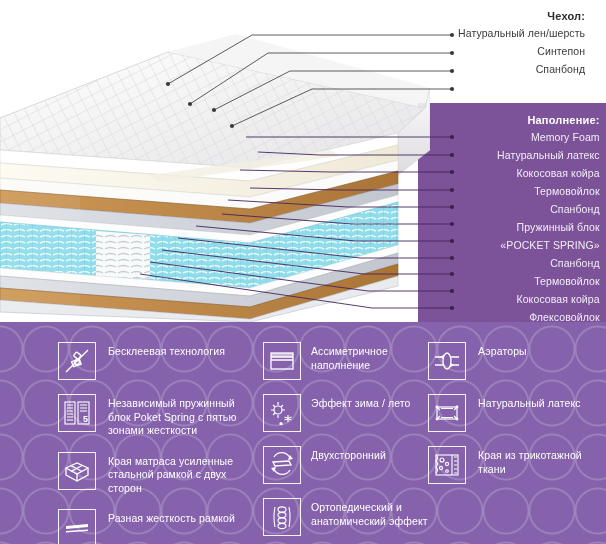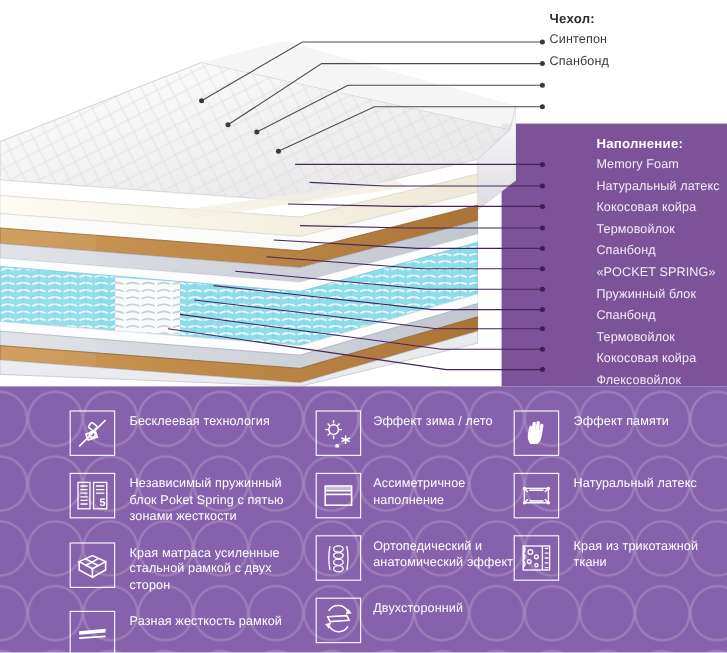--- a/index.html
+++ b/index.html
@@ -36,21 +36,21 @@
     background-size:46px 54px;
     background-position:23px 27px, 23px 27px;
   }
 
   
   .mattress-wrap{position:absolute;left:0;top:0;width:430px;height:322px;}
   .mattress-wrap svg{display:block;}
 
   
   .callouts{position:absolute;left:0;top:0;width:606px;height:322px;}
-  .lbl-group{position:absolute;}
+  .lbl-group{position:absolute;text-align:right;}
   .lbl-head{
     font-size:11px;font-weight:bold;letter-spacing:.2px;
     line-height:16px;
   }
   .lbl-head.dark{color:#2b2b2b;}
   .lbl-head.light{color:#ffffff;}
   .lbl{
     font-size:10.5px;line-height:18px;letter-spacing:.1px;
     white-space:nowrap;
   }
@@ -204,33 +204,34 @@
       <circle cx="452" cy="241" r="2.1"></circle>
         <circle cx="452" cy="258" r="2.1"></circle>
       <circle cx="452" cy="274" r="2.1"></circle>
         <circle cx="452" cy="291" r="2.1"></circle>
       <circle cx="452" cy="308" r="2.1"></circle>
     </g>
   </svg>
 
   <div class="lbl-group" style="left:458px;top:8px;">
     <div class="lbl-head dark">Чехол:</div>
+    <div class="lbl dark">Натуральный лен/шерсть</div>
     <div class="lbl dark">Синтепон</div>
     <div class="lbl dark">Спанбонд</div>
   </div>
 
   <div class="lbl-group" style="left:458px;top:112px;margin-left:39px;">
     <div class="lbl-head light">Наполнение:</div>
     <div class="lbl light">Memory Foam</div>
     <div class="lbl light">Натуральный латекс</div>
     <div class="lbl light">Кокосовая койра</div>
     <div class="lbl light">Термовойлок</div>
     <div class="lbl light">Спанбонд</div>
+    <div class="lbl light">Пружинный блок</div>
     <div class="lbl light">«POCKET SPRING»</div>
-    <div class="lbl light">Пружинный блок</div>
     <div class="lbl light">Спанбонд</div>
     <div class="lbl light">Термовойлок</div>
     <div class="lbl light">Кокосовая койра</div>
     <div class="lbl light">Флексовойлок</div>
   </div>
 
   <div class="purple-bottom">
     <div class="damask"></div>
     <div class="damask2"></div>
   </div>
@@ -294,92 +295,92 @@
         <div class="ftext">Разная жесткость рамкой</div>
       </div>
 
     </div>
 
     <div class="fcol c2">
 
       <div class="fitem c2">
         <div class="fbox">
           <svg width="30" height="30" viewBox="0 0 30 30">
+            <g stroke="#fff" stroke-width="1.3" fill="none">
+              <rect x="4" y="7" width="22" height="16"></rect>
+              <path d="M4 11 h22 M4 14 h22"></path>
+            </g>
+            <rect x="4" y="7" width="22" height="4" fill="#fff" opacity=".55"></rect>
+          </svg>
+        </div>
+        <div class="ftext">Ассиметричное наполнение</div>
+      </div>
+
+      <div class="fitem c2">
+        <div class="fbox">
+          <svg width="30" height="30" viewBox="0 0 30 30">
             <g stroke="#fff" stroke-width="1.2" fill="none">
               <circle cx="11" cy="12" r="4"></circle>
               <path d="M11 4v3 M11 17v3 M4 12h3 M15 12h3 M6 7l2 2 M16 7l-2 2 M6 17l2-2"></path>
               <path d="M21 17v7 M17.5 19l7 3 M24.5 19l-7 3"></path>
               <path d="M14 24v3 M12.5 25l3 1.5 M15.5 25l-3 1.5"></path>
             </g>
           </svg>
         </div>
         <div class="ftext">Эффект зима / лето</div>
       </div>
 
       <div class="fitem c2">
         <div class="fbox">
           <svg width="30" height="30" viewBox="0 0 30 30">
             <g stroke="#fff" stroke-width="1.3" fill="none">
-              <rect x="4" y="7" width="22" height="16"></rect>
-              <path d="M4 11 h22 M4 14 h22"></path>
-            </g>
-            <rect x="4" y="7" width="22" height="4" fill="#fff" opacity=".55"></rect>
-          </svg>
-        </div>
-        <div class="ftext">Ассиметричное наполнение</div>
+              <path d="M6 12 L22 11 L24 15 L8 16 Z"></path>
+              <path d="M7 7 A9 9 0 0 1 23 8"></path>
+              <path d="M23 20 A9 9 0 0 1 7 19"></path>
+            </g>
+            <polygon points="23,5 26,9 21,10" fill="#fff"></polygon>
+            <polygon points="7,22 4,18 9,17" fill="#fff"></polygon>
+          </svg>
+        </div>
+        <div class="ftext">Двухсторонний</div>
       </div>
 
       <div class="fitem c2">
         <div class="fbox">
           <svg width="30" height="30" viewBox="0 0 30 30">
             <g stroke="#fff" stroke-width="1.1" fill="none">
               <ellipse cx="15" cy="7.5" rx="4" ry="2.6"></ellipse>
               <ellipse cx="15" cy="13" rx="4" ry="2.6"></ellipse>
               <ellipse cx="15" cy="18.5" rx="4" ry="2.6"></ellipse>
               <ellipse cx="15" cy="24" rx="4" ry="2.6"></ellipse>
               <path d="M8 5 q-2 10 0 20 M22 5 q2 10 0 20"></path>
             </g>
           </svg>
         </div>
         <div class="ftext">Ортопедический и анатомический эффект</div>
       </div>
 
-      <div class="fitem c2">
+    </div>
+
+    <div class="fcol c3">
+
+      <div class="fitem">
         <div class="fbox">
           <svg width="30" height="30" viewBox="0 0 30 30">
             <g stroke="#fff" stroke-width="1.3" fill="none">
-              <path d="M6 12 L22 11 L24 15 L8 16 Z"></path>
-              <path d="M7 7 A9 9 0 0 1 23 8"></path>
-              <path d="M23 20 A9 9 0 0 1 7 19"></path>
-            </g>
-            <polygon points="23,5 26,9 21,10" fill="#fff"></polygon>
-            <polygon points="7,22 4,18 9,17" fill="#fff"></polygon>
-          </svg>
-        </div>
-        <div class="ftext">Двухсторонний</div>
-      </div>
-
-    </div>
-
-    <div class="fcol c3">
-
-
-      <div class="fitem">
-        <div class="fbox">
-          <svg width="30" height="30" viewBox="0 0 30 30">
-            <g fill="#fff">
-              <path d="M10 24 q-3 -4 -2 -9 l1 -5 q.3 -1.6 1.6 -1.3 q1.2 .3 1 1.8 l-.5 3.4
-                       l.6 -6.9 q.1 -1.7 1.6 -1.6 q1.4 .1 1.3 1.8 l-.4 6.3 l.8 -7.1
-                       q.2 -1.7 1.7 -1.5 q1.4 .2 1.2 1.9 l-.8 7 l1 -5.3 q.3 -1.6 1.7 -1.3
-                       q1.3 .3 1 1.9 l-1.4 8.4 q-.7 4.2 -3.4 6.5 z"></path>
-            </g>
-          </svg>
-        </div>
-        <div class="ftext">Эффект памяти</div>
-      </div>
+              <ellipse cx="15" cy="15" rx="4" ry="8"></ellipse>
+              <path d="M3 11 h9 M3 19 h9 M18 11 h9 M18 19 h9"></path>
+            </g>
+            <polygon points="12,8.5 12,13.5 8,11" fill="#fff"></polygon>
+            <polygon points="18,16.5 18,21.5 22,19" fill="#fff"></polygon>
+          </svg>
+        </div>
+        <div class="ftext">Аэраторы</div>
+      </div>
+
 
       <div class="fitem">
         <div class="fbox">
           <svg width="30" height="30" viewBox="0 0 30 30">
             <g stroke="#fff" stroke-width="1.2" fill="none">
               <rect x="5" y="9" width="20" height="12"></rect>
               <path d="M5 9 L8 12 M25 9 L22 12 M5 21 L8 18 M25 21 L22 18"></path>
               <path d="M9 10.5 h12 M9 19.5 h12"></path>
             </g>
             <g fill="#fff">

